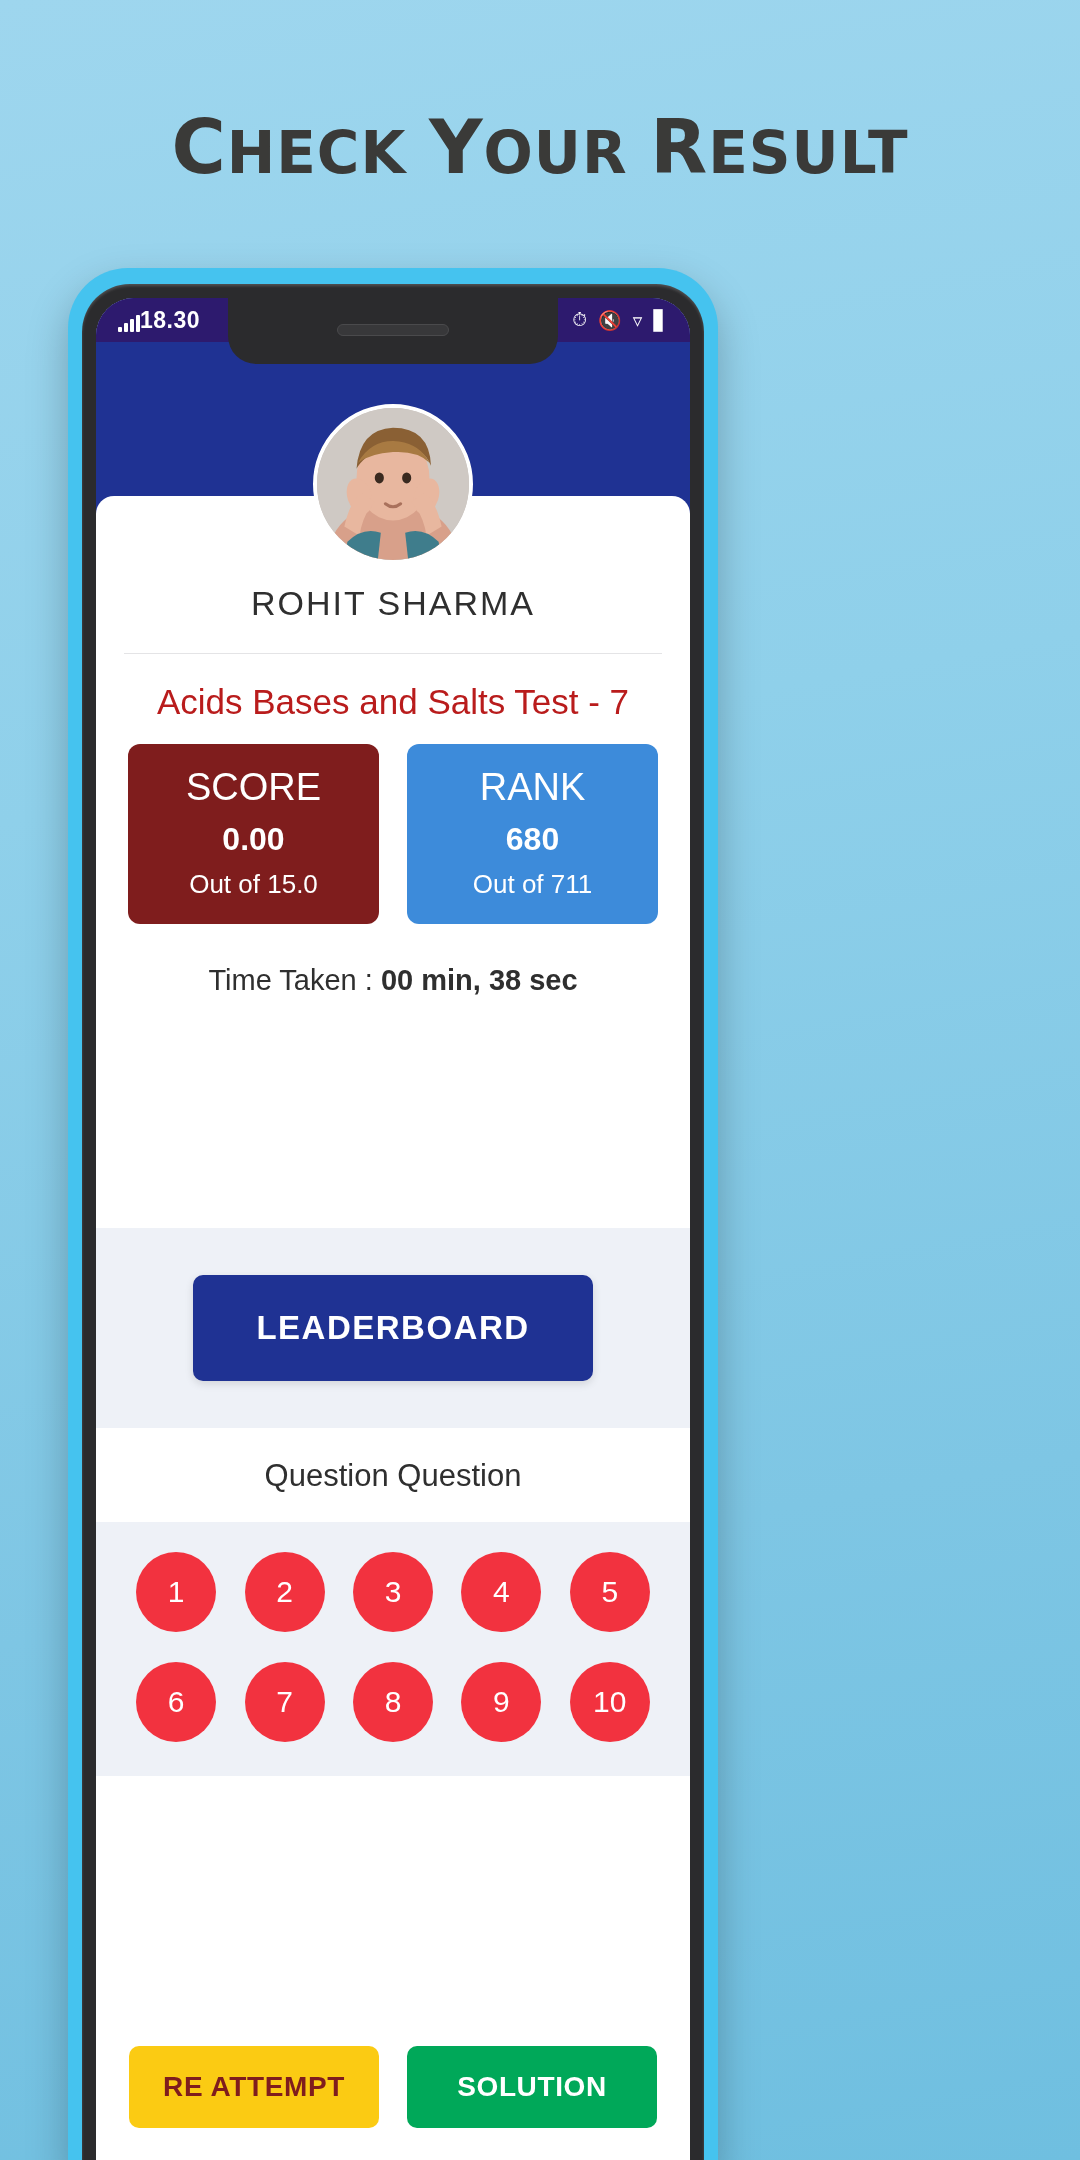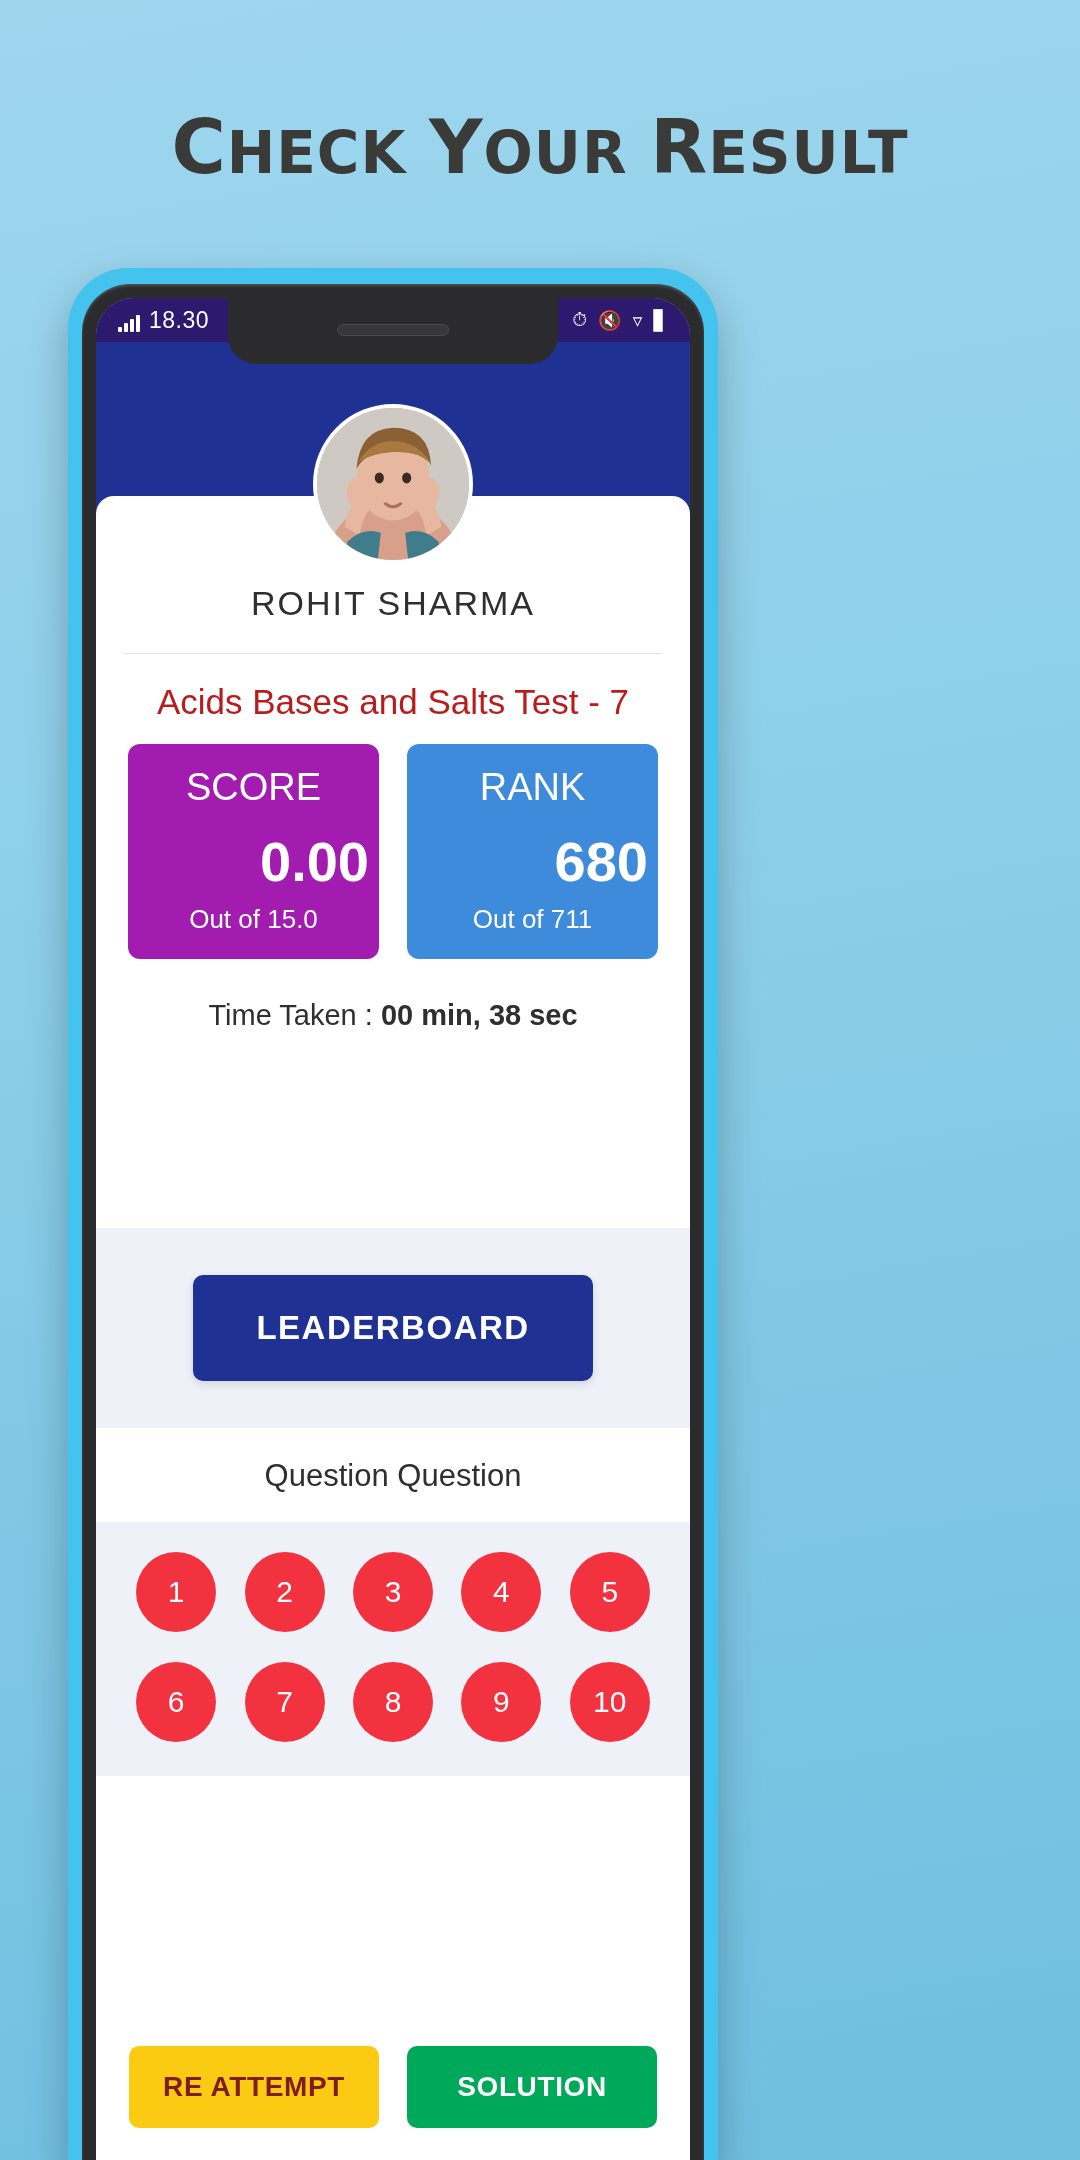--- a/index.html
+++ b/index.html
@@ -38,21 +38,21 @@
   }
 
   
   .statusbar{
     position:absolute;top:0;left:0;width:100%;height:44px;
     background:#2d1a6e;color:#fff;
     display:flex;align-items:center;justify-content:space-between;
     padding:0 22px;box-sizing:border-box;
     font-size:22px;z-index:5;
   }
-  .sb-left{display:flex;align-items:flex-end;gap:9px;}
+  .sb-left{display:flex;align-items:flex-end;gap:0;font-weight:bold;}
   .bars{display:flex;align-items:flex-end;gap:2px;height:18px;}
   .bars i{display:block;width:4px;background:#fff;border-radius:1px;}
   .bars i:nth-child(1){height:5px}
   .bars i:nth-child(2){height:9px}
   .bars i:nth-child(3){height:13px}
   .bars i:nth-child(4){height:17px}
   .sb-time{font-size:23px;line-height:1;letter-spacing:.5px;}
   .sb-right{display:flex;align-items:center;gap:11px;font-size:19px;}
   .sb-right span{display:inline-block;}
 
@@ -101,24 +101,24 @@
     text-align:center;font-size:35px;color:#b91c1c;
     padding:28px 10px 22px;
   }
   .stat-row{
     display:flex;justify-content:center;gap:28px;padding:0 32px;
   }
   .stat{
     flex:1;border-radius:12px;color:#fff;text-align:center;
     padding:22px 10px 24px;max-width:240px;
   }
-  .stat-score{background:#a21caf;}
+  .stat-score{background:#7f1d1d;}
   .stat-rank{background:#3d8bda;}
   .stat-label{font-size:38px;line-height:1.15;}
-  .stat-value{font-size:56px;font-weight:bold;margin-top:21px;line-height:1.1;text-align:right;}
+  .stat-value{font-size:32px;font-weight:bold;margin-top:12px;line-height:1.1;}
   .stat-sub{font-size:26px;margin-top:12px;}
   .time-taken{
     text-align:center;font-size:29px;color:#2f2f2f;
     padding:40px 0 6px;
   }
   .time-taken b{font-weight:bold;}
 
   
   .lb-section{
     position:absolute;top:930px;left:0;width:100%;height:200px;

